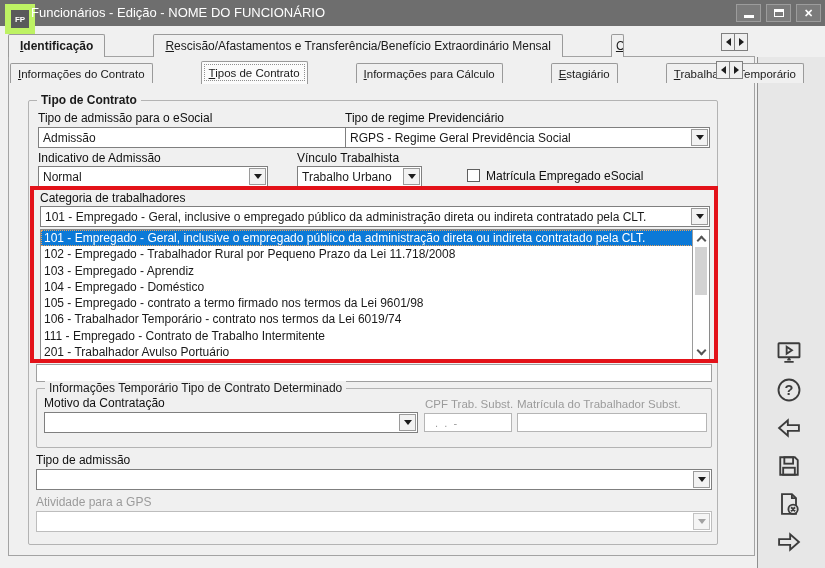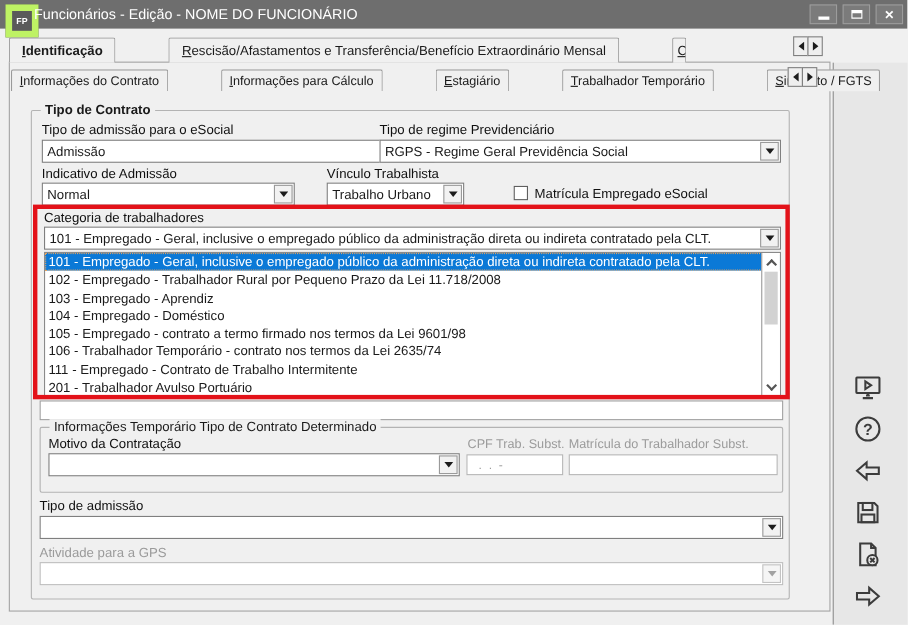--- a/index.html
+++ b/index.html
@@ -130,20 +130,23 @@
     </div>
 </div>
 
 <div class="abs" id="panel"></div>
 <div class="abs" id="sidebar"></div>
 
 <div class="abs tabrow" id="tabrow2">
   <div class="tab">
       <span class="lbl">Informações do Contrato</span>
     </div>
+  <div class="tab sel">
+      <span class="lbl">Tipos de Contrato</span>
+    </div>
   <div class="tab">
       <span class="lbl">Informações para Cálculo</span>
     </div>
   <div class="tab">
       <span class="lbl">Estagiário</span>
     </div>
   <div class="tab">
       <span class="lbl">Trabalhador Temporário</span>
     </div>
   <div class="tab">
@@ -201,21 +204,21 @@
   <span class="btn">
       <span class="tri"></span>
     </span>
 </div>
 <div class="abs" id="catlist">
   <div class="list-item selected">101 - Empregado - Geral, inclusive o empregado público da administração direta ou indireta contratado pela CLT.</div>
   <div class="list-item">102 - Empregado - Trabalhador Rural por Pequeno Prazo da Lei 11.718/2008</div>
   <div class="list-item">103 - Empregado - Aprendiz</div>
   <div class="list-item">104 - Empregado - Doméstico</div>
   <div class="list-item">105 - Empregado - contrato a termo firmado nos termos da Lei 9601/98</div>
-  <div class="list-item">106 - Trabalhador Temporário - contrato nos termos da Lei 2635/74</div>
+  <div class="list-item">106 - Trabalhador Temporário - contrato nos termos da Lei 6019/74</div>
   <div class="list-item">111 - Empregado - Contrato de Trabalho Intermitente</div>
   <div class="list-item">201 - Trabalhador Avulso Portuário</div>
   <div id="cat-scroll">
     <div class="sb-btn" style="top:0;">
         <span class="chev up"></span>
       </div>
     <div id="sb-thumb"></div>
     <div class="sb-btn" style="bottom:0;">
         <span class="chev down"></span>
       </div>

